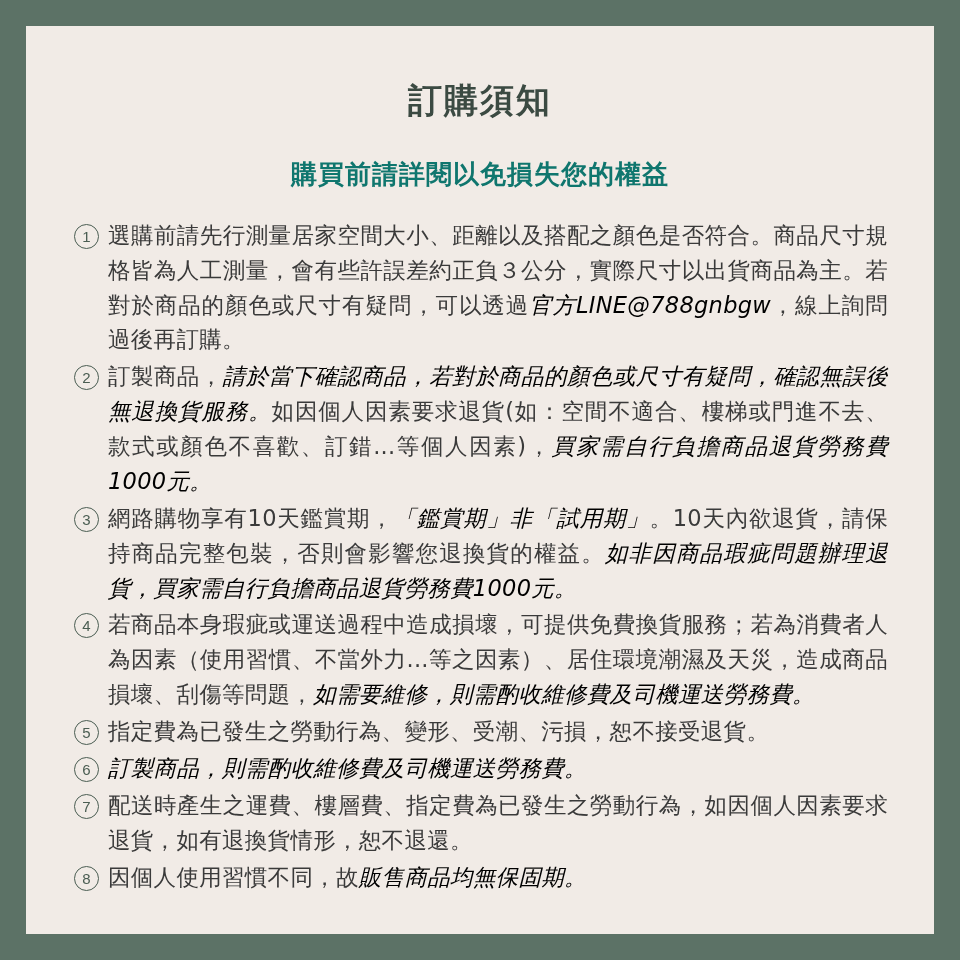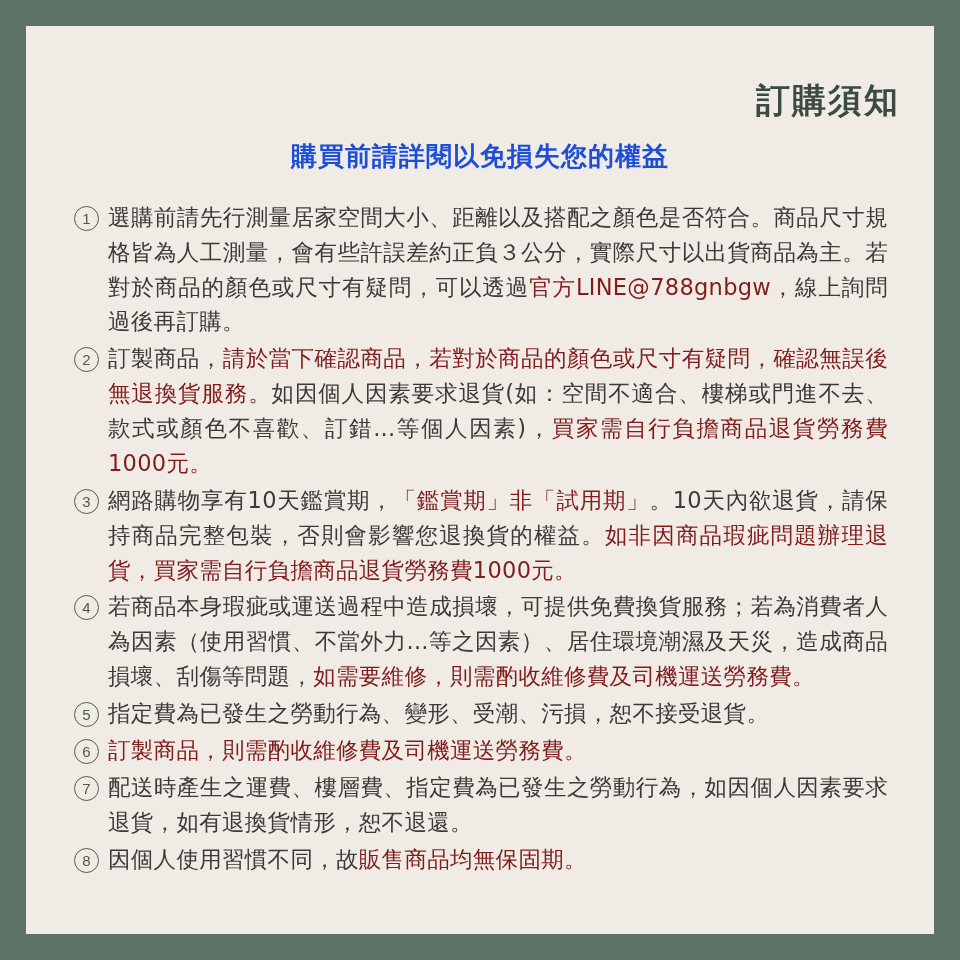--- a/index.html
+++ b/index.html
@@ -17,34 +17,34 @@
     position: absolute;
     left: 26px;
     top: 26px;
     width: 908px;
     height: 908px;
     background: #f1ebe6;
     box-sizing: border-box;
     padding: 54px 34px 20px 34px;
   }
   .title {
-    text-align: right;
+    text-align: center;
     font-size: 34px;
     font-weight: bold;
     color: #3b4a42;
     letter-spacing: 2px;
     line-height: 1.2;
   }
   .subtitle {
     text-align: center;
     font-size: 26px;
     font-weight: bold;
-    color: #1d4ed8;
+    color: #0f766e;
     letter-spacing: 1px;
-    margin-top: 18px;
+    margin-top: 36px;
   }
   .list {
     margin-top: 26px;
     padding: 0 12px 0 14px;
   }
   .item {
     display: flex;
     align-items: flex-start;
     margin-bottom: 2px;
   }
@@ -65,21 +65,22 @@
   }
   .text {
     flex: 1 1 auto;
     font-size: 22.5px;
     line-height: 1.55;
     color: #3a3a3a;
     letter-spacing: 0.3px;
     text-align: justify;
   }
   .red {
-    color: #7f1d1d;
+    color: #000000;
+    font-style: italic;
   }
   .dark {
     color: #3a3a3a;
   }
 </style>
 </head>
 <body>
 
 <div class="page">
   <div class="title">訂購須知</div>

